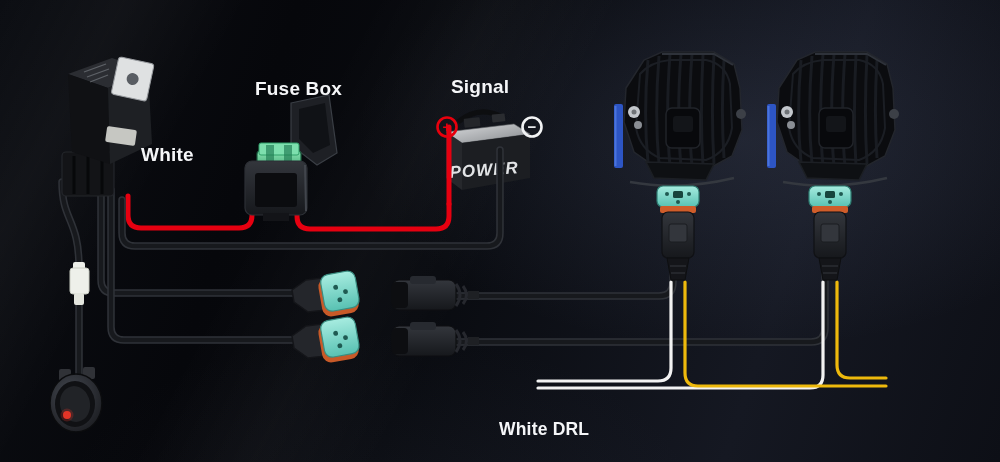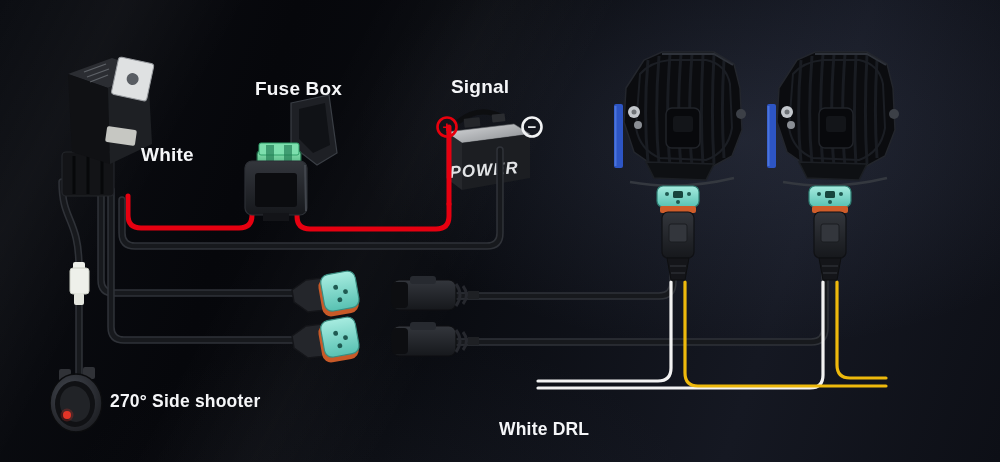--- a/index.html
+++ b/index.html
@@ -218,15 +218,14 @@
     <g>
       <path class="wbO" d="M500,150 L500,233 Q500,246 487,246 L135,246 Q122,246 122,233 L122,200"></path>
       <path class="wbI" d="M500,150 L500,233 Q500,246 487,246 L135,246 Q122,246 122,233 L122,200"></path>
     </g>
     <path class="wred" d="M449,204 L449,127"></path>
   </svg>
 
   <div class="lbl" style="left:141px;top:144px;font-size:19px;">White</div>
   <div class="lbl" style="left:255px;top:78px;font-size:19px;">Fuse Box</div>
   <div class="lbl" style="left:451px;top:76px;font-size:19px;">Signal</div>
-  <div class="lbl" style="left:110px;top:391px;">270° Side shooter</div>
   <div class="lbl" style="left:499px;top:419px;">White DRL</div>
 </div>
 
 </body></html>

